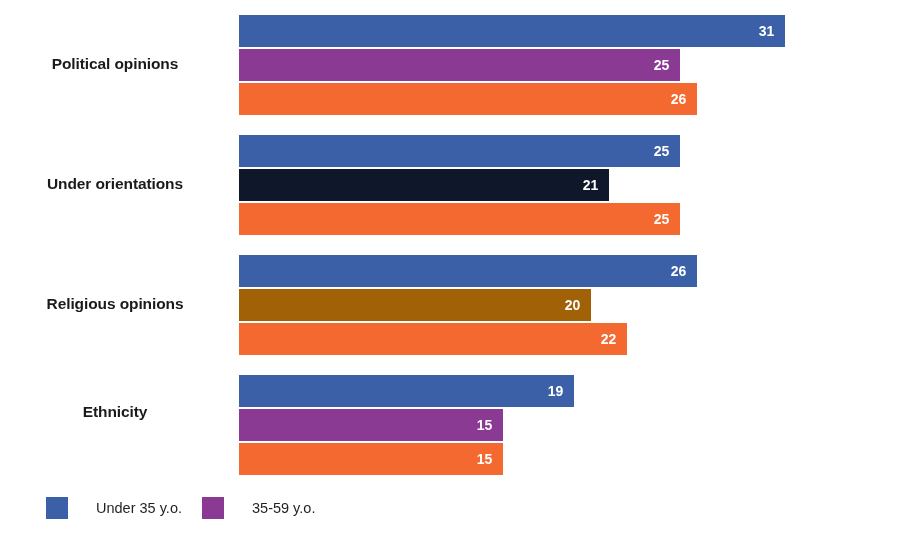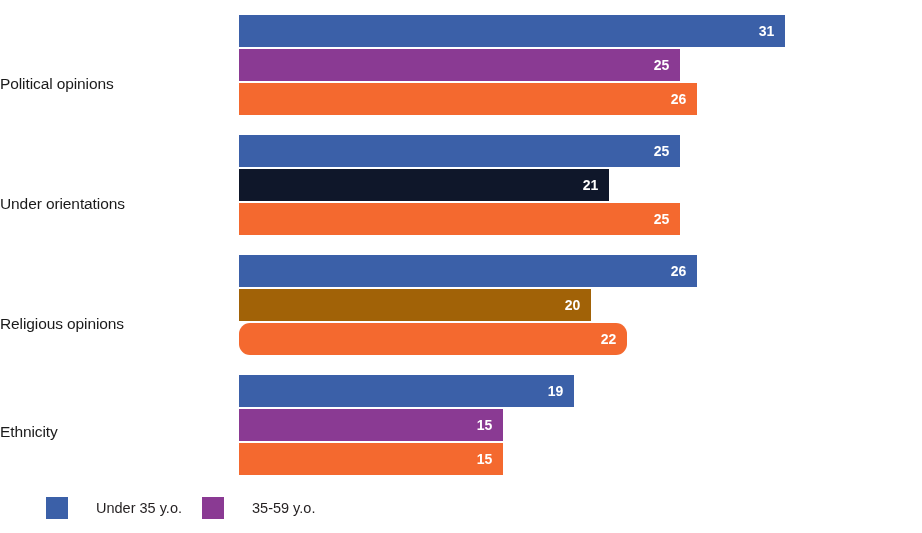--- a/index.html
+++ b/index.html
@@ -33,27 +33,26 @@
   .bar-group {
     position: absolute;
     left: 0;
     width: 922px;
   }
 
   .group-label {
     position: absolute;
     left: 0;
     width: 230px;
-    text-align: left;
+    text-align: center;
     font-size: 15.5px;
-    font-weight: normal;
+    font-weight: bold;
     color: #1a1a1a;
     letter-spacing: -0.1px;
     white-space: nowrap;
-    margin-top: 20px;
   }
 
   .bar-row {
     position: absolute;
     left: 239px;
     height: 32px;
   }
 
   .bar {
     position: relative;
@@ -153,21 +152,21 @@
           <div class="bar" title="Under 35 y.o. — Religious opinions: 26" style="width: 458px; background: rgb(59, 96, 168);">
             <span class="bar-value">26</span>
           </div>
         </div>
         <div class="bar-row" style="top: 34px; width: 352px;">
           <div class="bar" title="35-59 y.o. — Religious opinions: 20" style="width: 352px; background: #a16207;">
             <span class="bar-value">20</span>
           </div>
         </div>
         <div class="bar-row" style="top: 68px; width: 388px;">
-          <div class="bar" title="60 y.o. and over — Religious opinions: 22" style="width: 388px; background: rgb(244, 105, 47); border-radius: 11px;">
+          <div class="bar" title="60 y.o. and over — Religious opinions: 22" style="width: 388px; background: rgb(244, 105, 47);">
             <span class="bar-value">22</span>
           </div>
         </div>
       </div>
       <div class="bar-group" style="top: 375px; height: 100px;">
         <div class="group-label" style="top: 28px;">Ethnicity</div>
         <div class="bar-row" style="top: 0px; width: 335px;">
           <div class="bar" title="Under 35 y.o. — Ethnicity: 19" style="width: 335px; background: rgb(59, 96, 168); text-align: center;">
             <span class="bar-value">19</span>
           </div>

